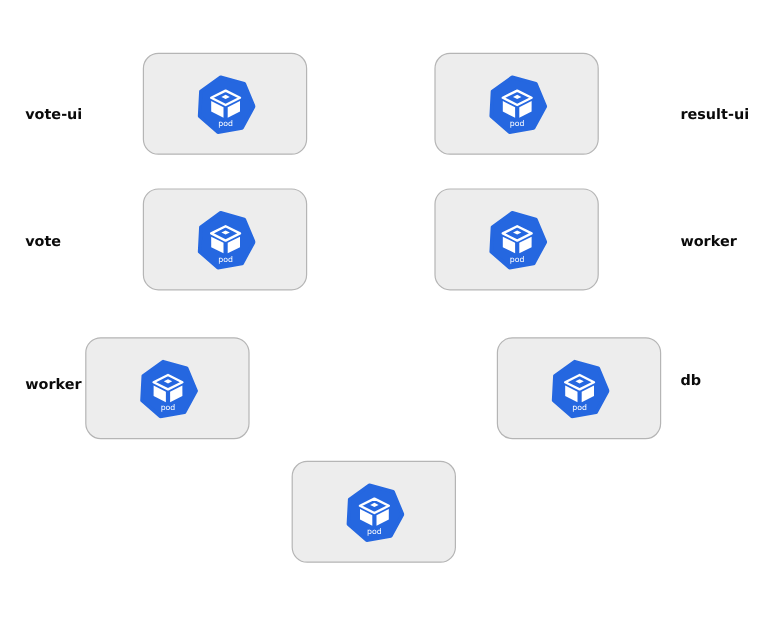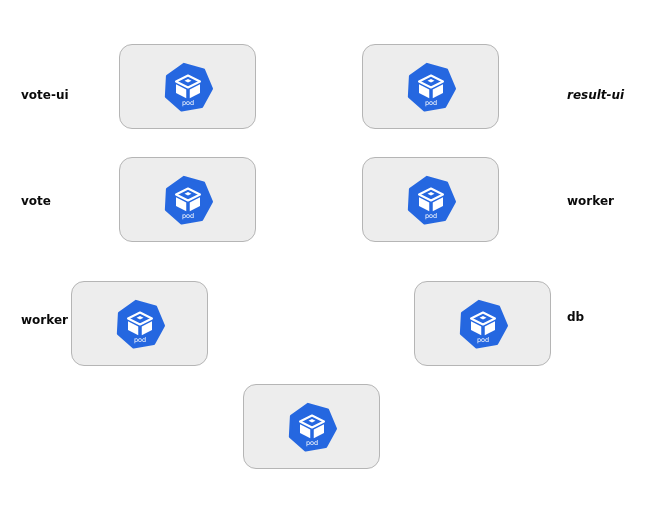--- a/index.html
+++ b/index.html
@@ -61,21 +61,21 @@
   .b-vote-ui   { left: 119px; top: 44px; }
   .b-result-ui { left: 362px; top: 44px; }
   .b-vote      { left: 119px; top: 157px; }
   .b-result    { left: 362px; top: 157px; }
   .b-redis     { left: 71px;  top: 281px; }
   .b-db        { left: 414px; top: 281px; }
   .b-worker    { left: 243px; top: 384px; }
 
   
   .l-vote-ui   { left: 21px;  top: 88px; }
-  .l-result-ui { left: 567px; top: 88px; font-style: italic; }
+  .l-result-ui { left: 567px; top: 88px; }
   .l-vote      { left: 21px;  top: 194px; }
   .l-result    { left: 567px; top: 194px; }
   .l-redis     { left: 21px;  top: 313px; }
   .l-db        { left: 567px; top: 310px; }
   .l-worker    { left: 243px; top: 483px; width: 137px; text-align: center; }
 </style>
 </head>
 <body>
 
 <div class="canvas">

